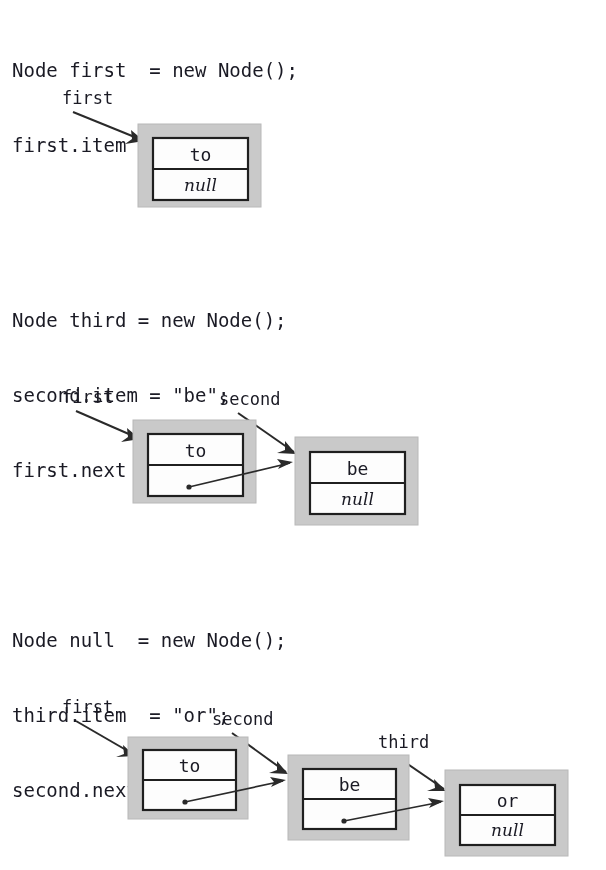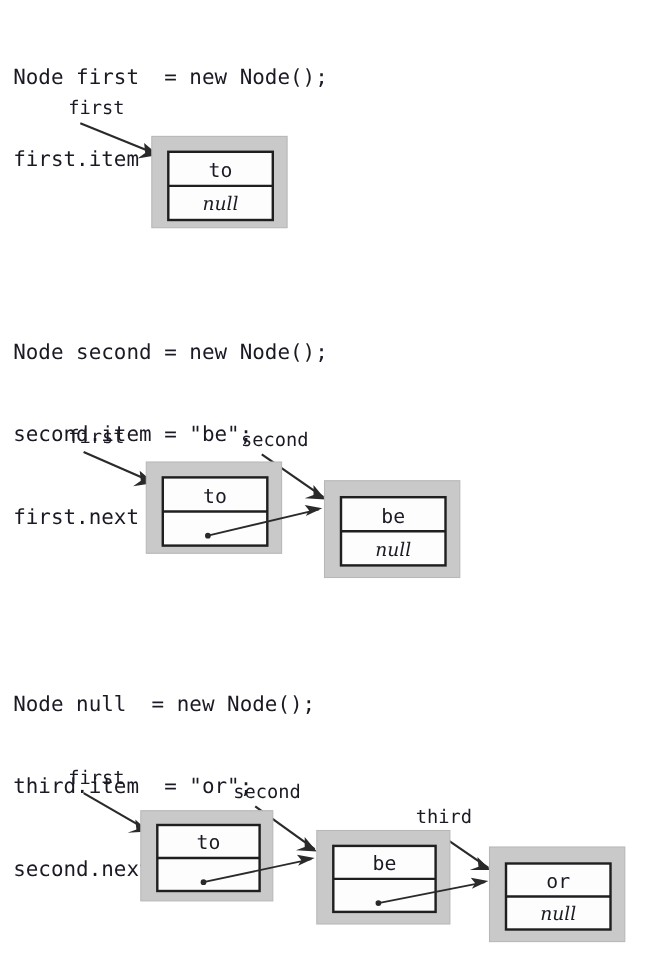--- a/index.html
+++ b/index.html
@@ -117,21 +117,21 @@
     <g>
       <rect class="node-frame" x="138" y="124" width="123" height="83"></rect>
       <rect class="node-cell" x="153" y="138" width="95" height="62"></rect>
       <line class="divider" x1="153" y1="169" x2="248" y2="169"></line>
       <text class="cell-text-mono" x="200.5" y="161">to</text>
       <text class="cell-text-null" x="200.5" y="191">null</text>
     </g>
   </svg>
 
   <div class="code-block" id="code-2">
-    <span class="code-line">Node second = new Node();</span>
+    <span class="code-line">Node third = new Node();</span>
     <span class="code-line">second.item = "be";</span>
     <span class="code-line">first.next  = second;</span>
   </div>
 
   <svg class="diagram" id="diagram-2" width="606" height="870">
 
     <text class="var-label" x="62" y="403">first</text>
     <text class="var-label" x="219" y="405">second</text>
 
     <g>

